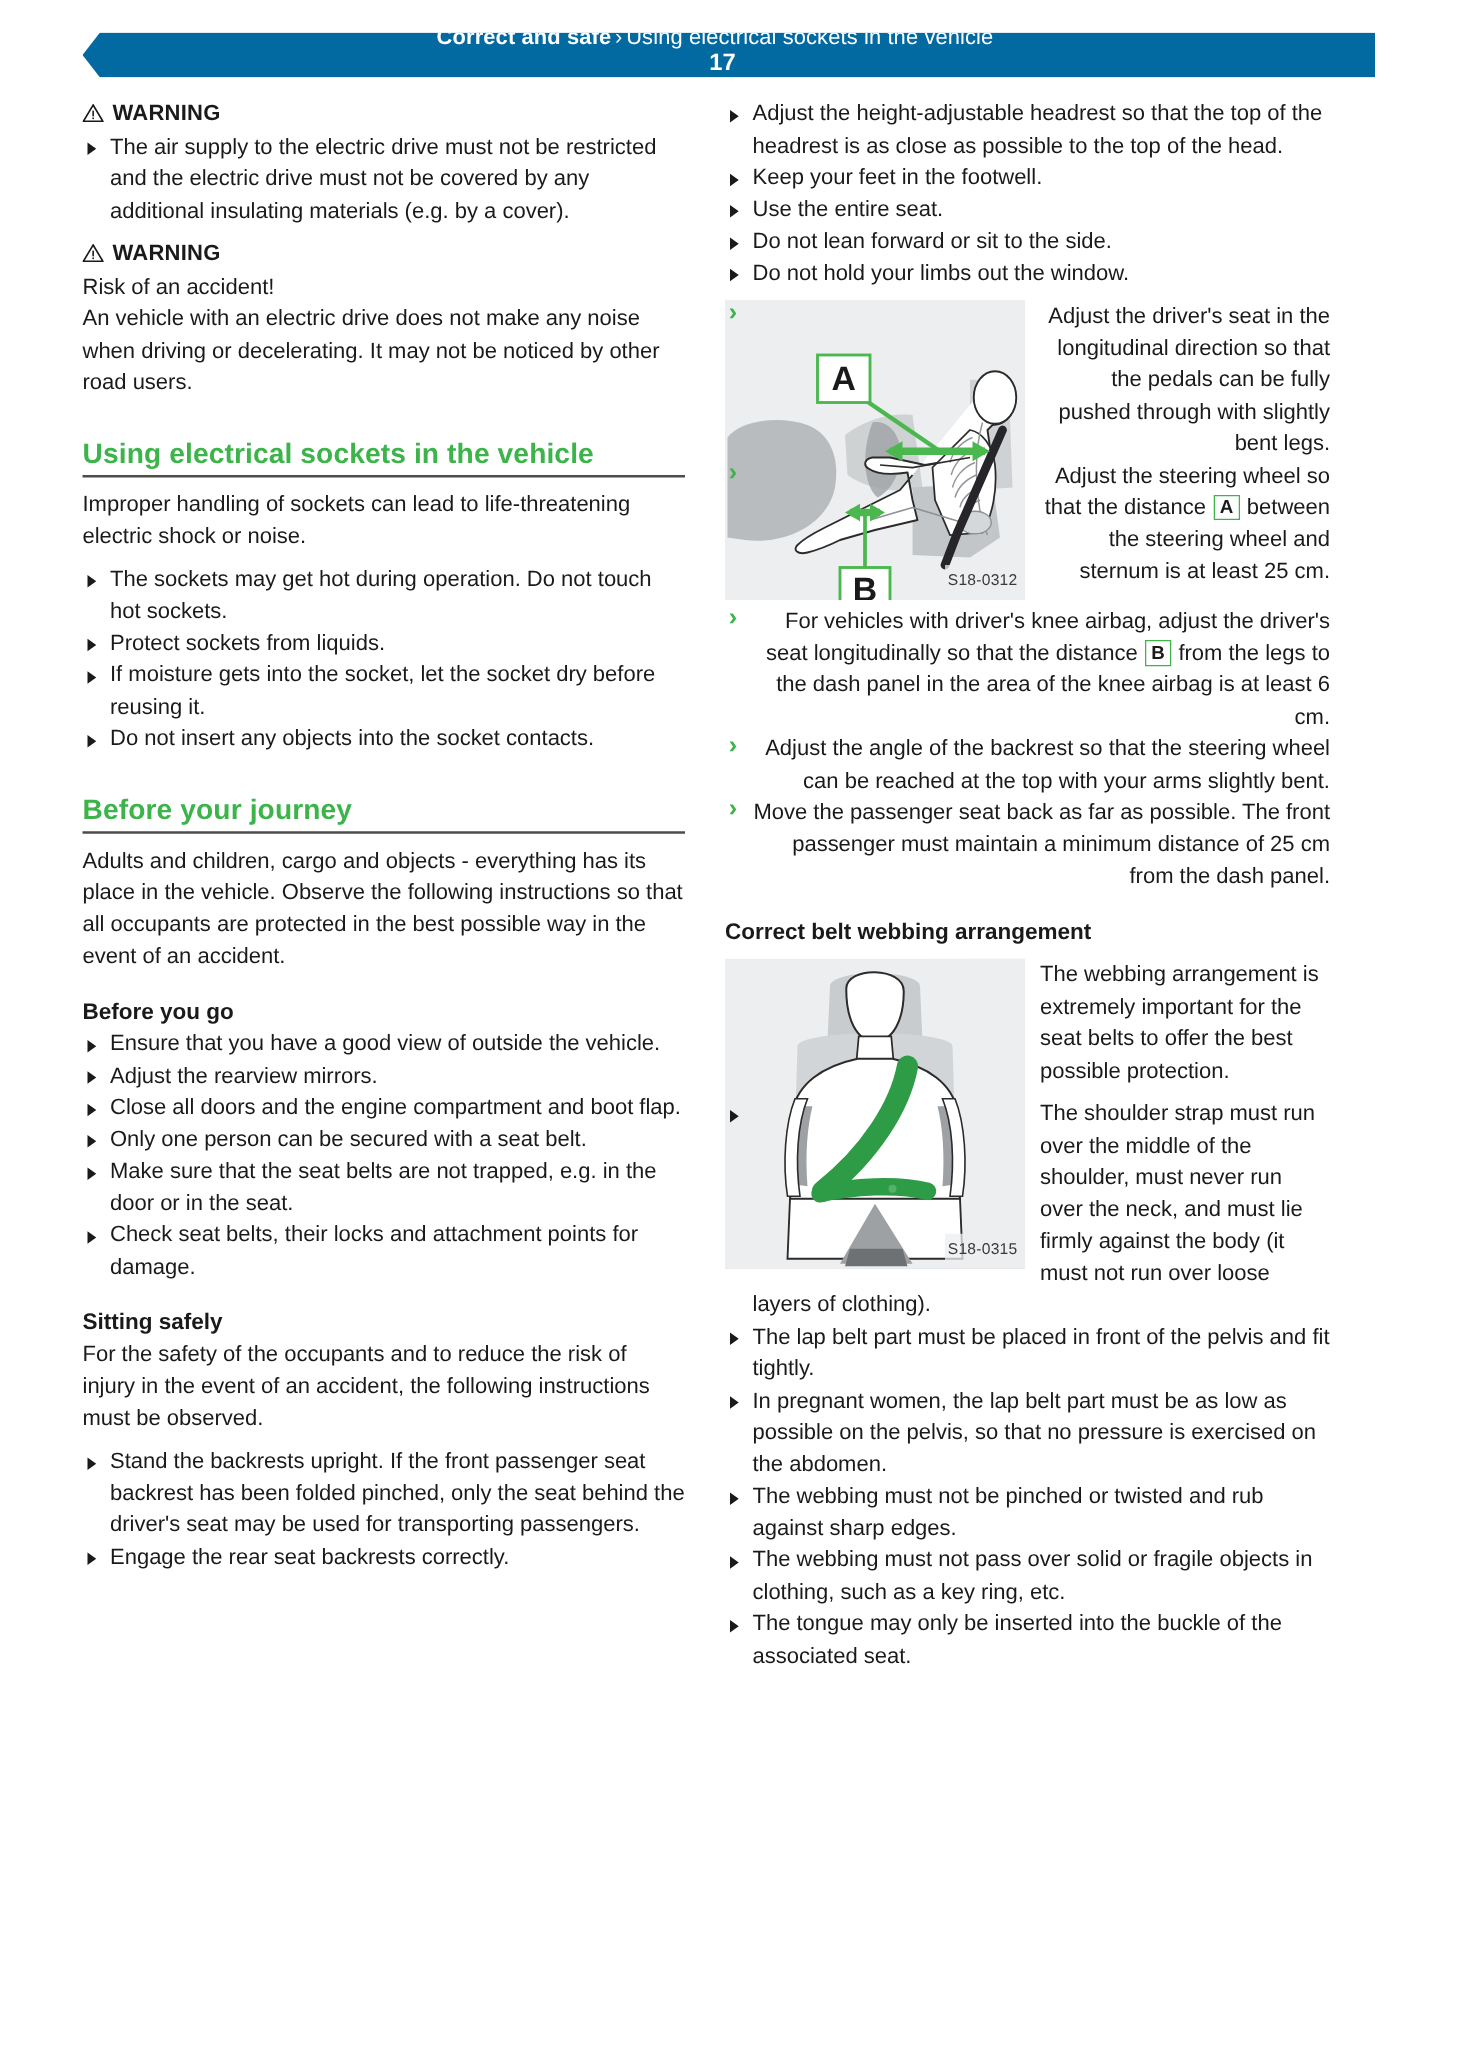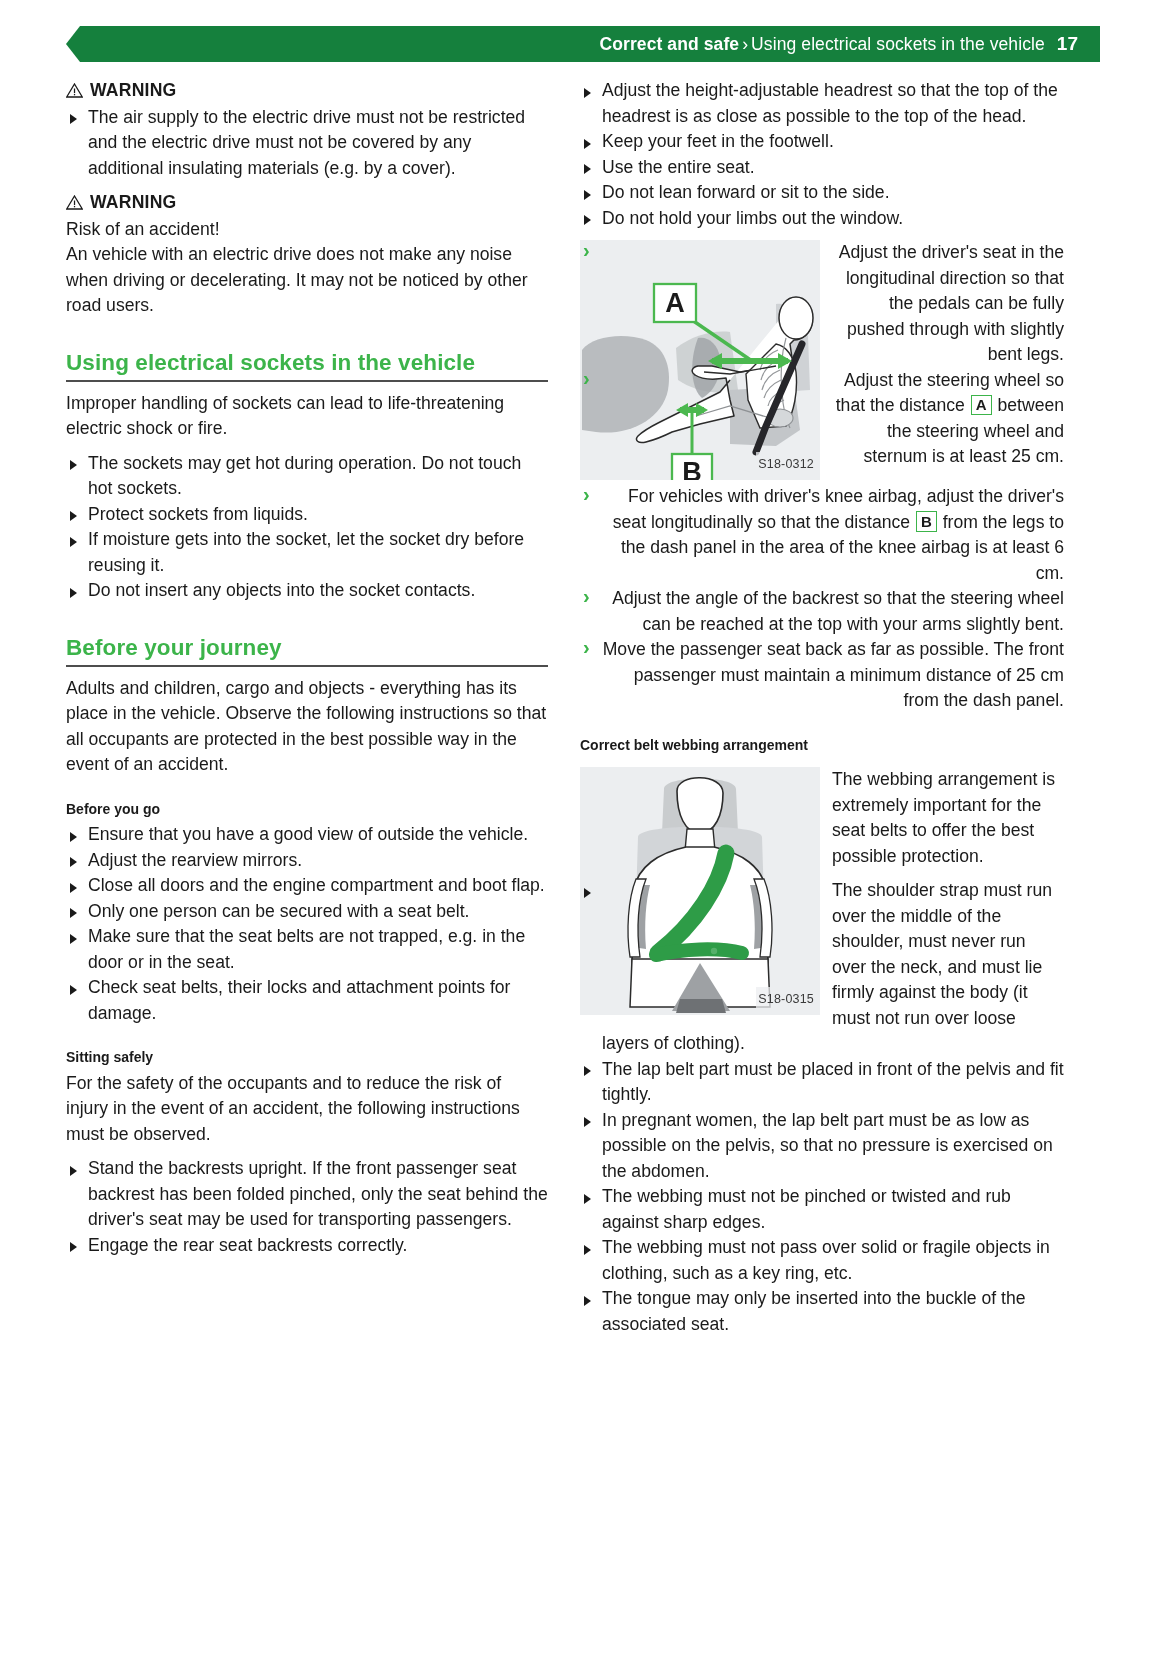--- a/index.html
+++ b/index.html
@@ -16,28 +16,29 @@
     overflow: hidden;
   }
 
   
   .header-band {
     position: absolute;
     top: 26px;
     left: 66px;
     width: 1034px;
     height: 36px;
-    background: #15803d;
+    background: #0369a1;
     color: #ffffff;
     display: flex;
     align-items: center;
     justify-content: flex-end;
     box-sizing: border-box;
     padding-right: 22px;
     clip-path: polygon(14px 0, 100% 0, 100% 100%, 14px 100%, 0 50%);
+    flex-direction: column;
   }
   .header-crumb {
     font-size: 17.5px;
     letter-spacing: .1px;
     white-space: nowrap;
   }
   .header-crumb .sec {
     font-weight: bold;
   }
   .header-crumb .chev {
@@ -146,21 +147,21 @@
     line-height: 28px;
     letter-spacing: .1px;
     margin: 0;
   }
   .h-rule {
     border-bottom: 2.2px solid #4d4d4d;
     margin-top: 3px;
   }
   .h-bold {
     font-weight: bold;
-    font-size: 14px;
+    font-size: 18px;
     line-height: 25.5px;
     margin: 0;
   }
 
   
   .boxref {
     display: inline-block;
     border: 1.6px solid #3cb44a;
     font-weight: bold;
     font-size: 15px;
@@ -242,21 +243,21 @@
       <p class="para">Risk of an accident!</p>
       <p class="para">An vehicle with an electric drive does not make any noise when driving or decelerating. It may not be noticed by other road users.</p>
     </div>
 
     <div class="gap-lg"></div>
 
     <div>
       <h2 class="h-green">Using electrical sockets in the vehicle</h2>
       <div class="h-rule"></div>
       <div class="gap-sm"></div>
-      <p class="para">Improper handling of sockets can lead to life-threatening electric shock or fire.</p>
+      <p class="para">Improper handling of sockets can lead to life-threatening electric shock or noise.</p>
       <div class="gap-sm"></div>
       <ul class="blist">
         <li>The sockets may get hot during operation. Do not touch hot sockets.</li>
         <li>Protect sockets from liquids.</li>
         <li>If moisture gets into the socket, let the socket dry before reusing it.</li>
         <li>Do not insert any objects into the socket contacts.</li>
       </ul>
     </div>
 
     <div class="gap-lg"></div>

